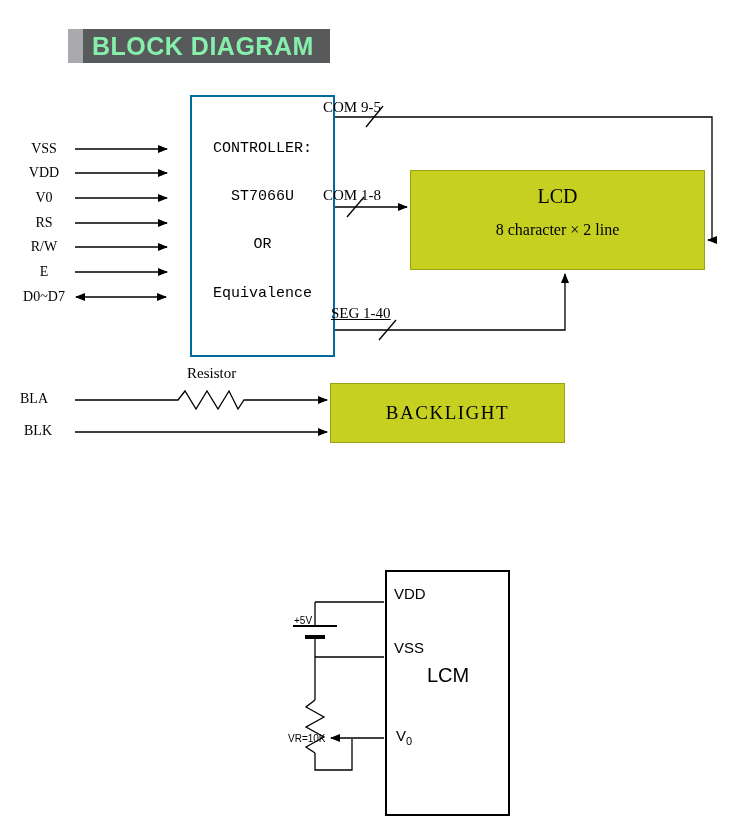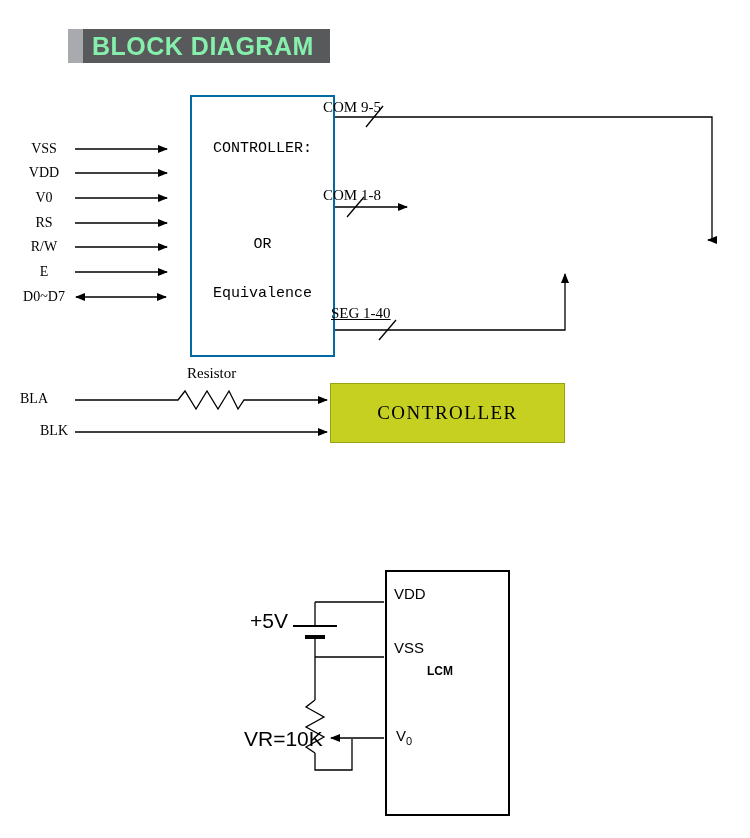--- a/index.html
+++ b/index.html
@@ -54,23 +54,23 @@
   }
 
   .bus-label { font-family:"Liberation Serif", serif; font-size:15px; line-height:18px; }
 
   
   .lcm-box {
     position:absolute; left:385px; top:570px; width:125px; height:246px;
     background:#ffffff; border:2px solid #000;
   }
   .lcm-box .pin { position:absolute; font-family:"Liberation Sans", sans-serif; font-size:15px; line-height:16px; }
-  .lcm-box .lcm-title { position:absolute; left:40px; top:92px; font-weight:bold; font-size:12px;
+  .lcm-box .lcm-title { position:absolute; left:40px; top:92px; font-weight:normal; font-size:20px;
     font-family:"Liberation Sans", sans-serif; }
-  .pwr-lbl { font-family:"Liberation Sans", sans-serif; font-size:21px; line-height:18px; }
+  .pwr-lbl { font-family:"Liberation Sans", sans-serif; font-size:10px; line-height:18px;margin-left:44px; }
   sub.v0 { font-size:11px; }
 </style>
 </head>
 <body>
 
 <div class="page">
 
   <svg class="wires" width="750" height="838" viewBox="0 0 750 838">
     <defs>
       <marker id="ah" viewBox="0 0 10 8" refX="9" refY="4" markerWidth="10" markerHeight="8" markerUnits="userSpaceOnUse" orient="auto">
@@ -118,33 +118,38 @@
   <div class="sig" style="top:140px;">VSS</div>
   <div class="sig" style="top:164px;">VDD</div>
   <div class="sig" style="top:189px;">V0</div>
   <div class="sig" style="top:214px;">RS</div>
   <div class="sig" style="top:238px;">R/W</div>
   <div class="sig" style="top:263px;">E</div>
   <div class="sig" style="top:288px;">D0~D7</div>
 
   <div class="controller-box">
     <div class="cline" style="top:42px;">CONTROLLER:</div>
+    <div class="cline" style="top:90px;">ST7066U</div>
     <div class="cline" style="top:138px;">OR</div>
     <div class="cline" style="top:187px;">Equivalence</div>
   </div>
 
   <div class="lbl bus-label" style="left:323px; top:98px;">COM 9-5</div>
   <div class="lbl bus-label" style="left:323px; top:186px;">COM 1-8</div>
   <div class="lbl bus-label" style="left:331px; top:304px;text-decoration:underline;">SEG 1-40</div>
 
+  <div class="lcd-box">
+    <div class="lcd-title">LCD</div>
+    <div class="lcd-sub">8 character × 2 line</div>
+  </div>
 
   <div class="lbl bus-label" style="left:187px; top:364px;">Resistor</div>
   <div class="lbl serif" style="left:12px; top:391px; width:44px; text-align:center; font-size:14px;">BLA</div>
-  <div class="lbl serif" style="left:24px; top:423px; width:44px; text-align:right; font-size:14px;">BLK</div>
-  <div class="backlight-box">CONTROLLER</div>
+  <div class="lbl serif" style="left:24px; top:423px; width:44px; text-align:left; font-size:14px;">BLK</div>
+  <div class="backlight-box">BACKLIGHT</div>
 
 
   <div class="lbl pwr-lbl" style="left:250px; top:612px;">+5V</div>
   <div class="lbl pwr-lbl" style="left:244px; top:730px;">VR=10K</div>
 
   <div class="lcm-box">
     <div class="pin" style="left:7px; top:14px;">VDD</div>
     <div class="pin" style="left:7px; top:68px;">VSS</div>
     <div class="lcm-title">LCM</div>
     <div class="pin" style="left:9px; top:156px;"><span>V</span><sub class="v0">0</sub></div>

